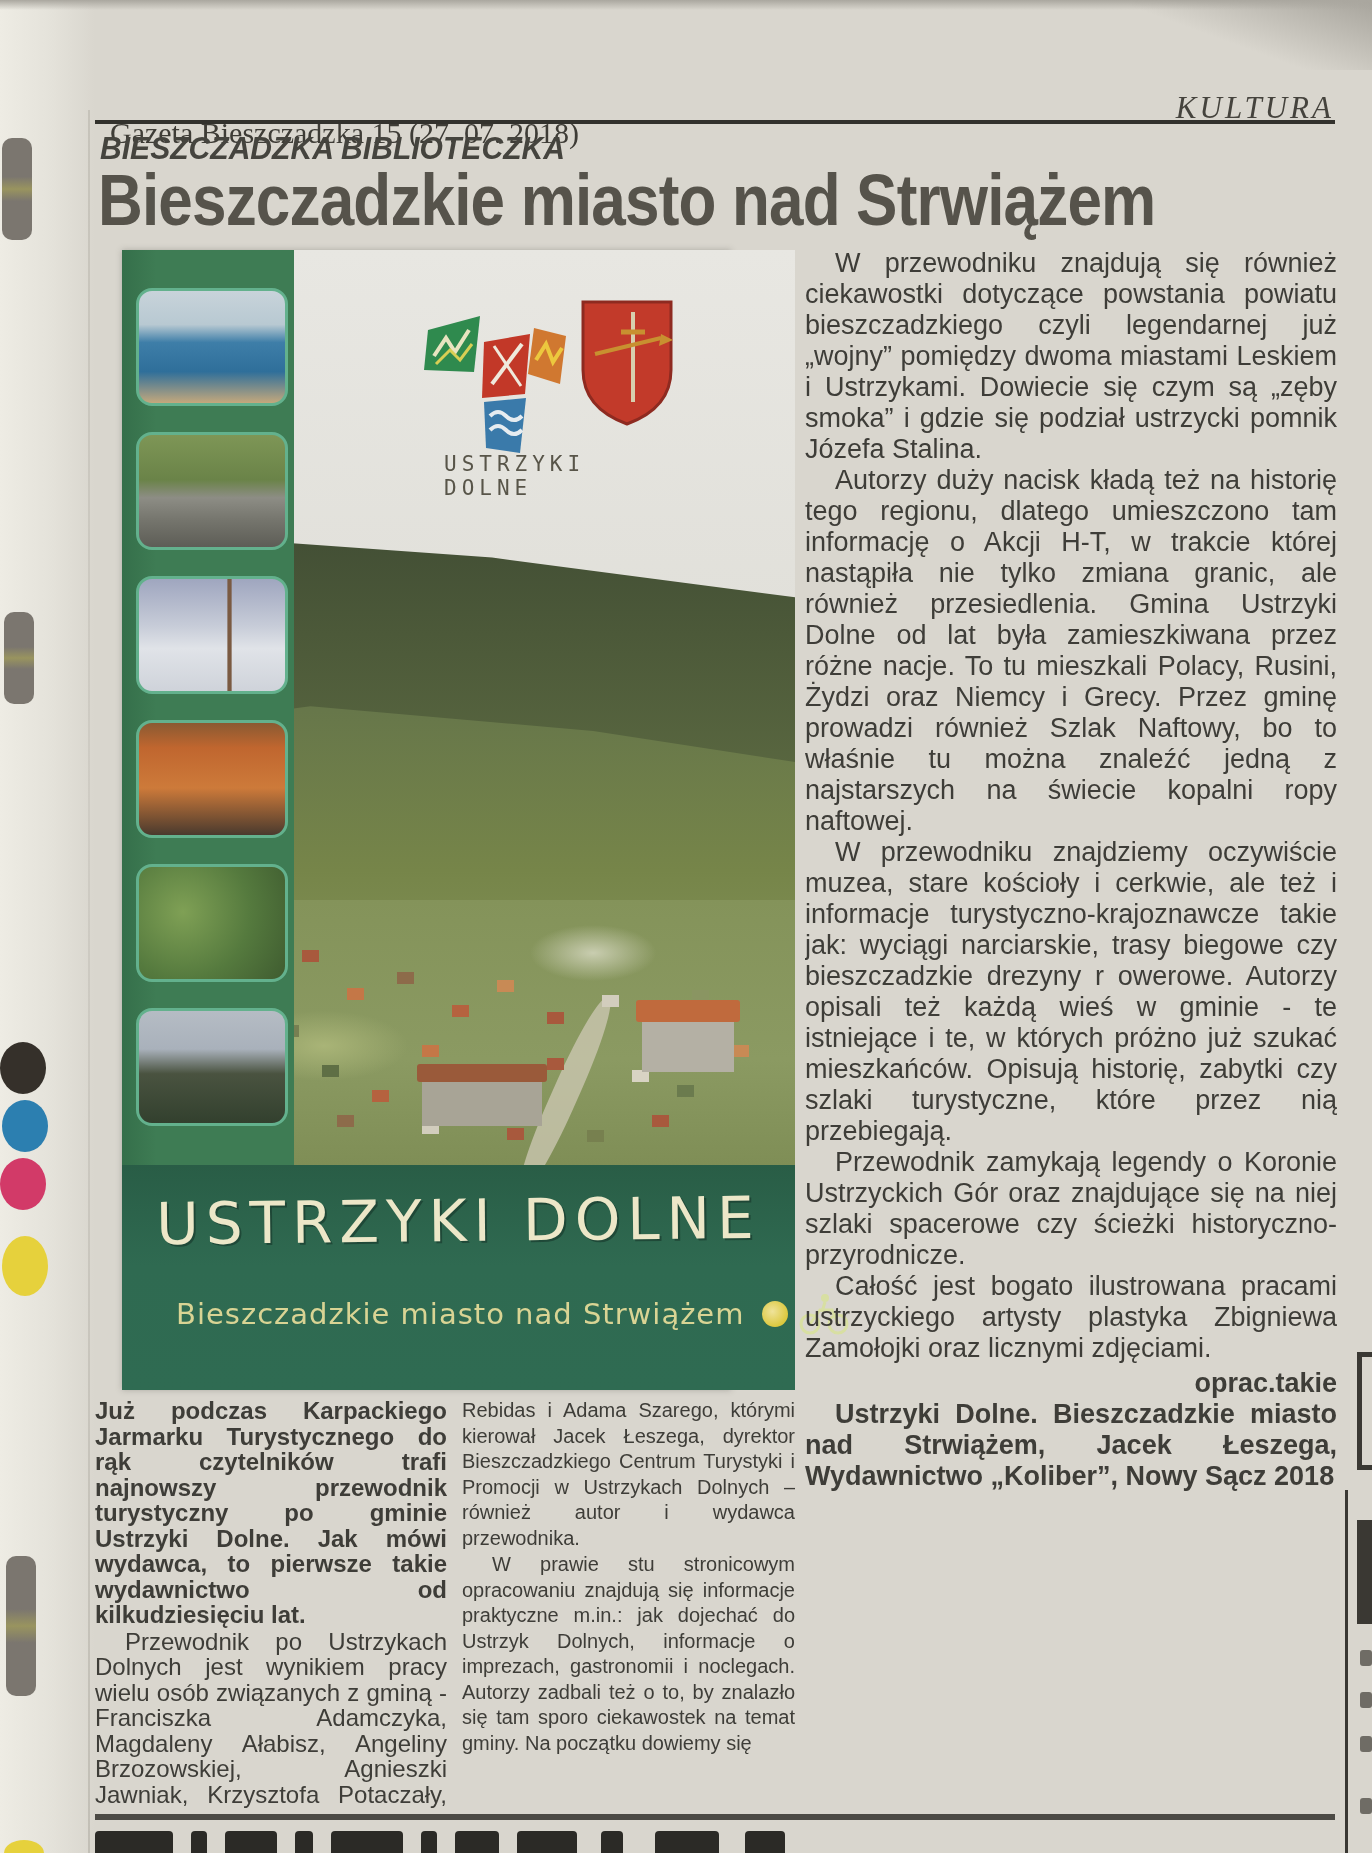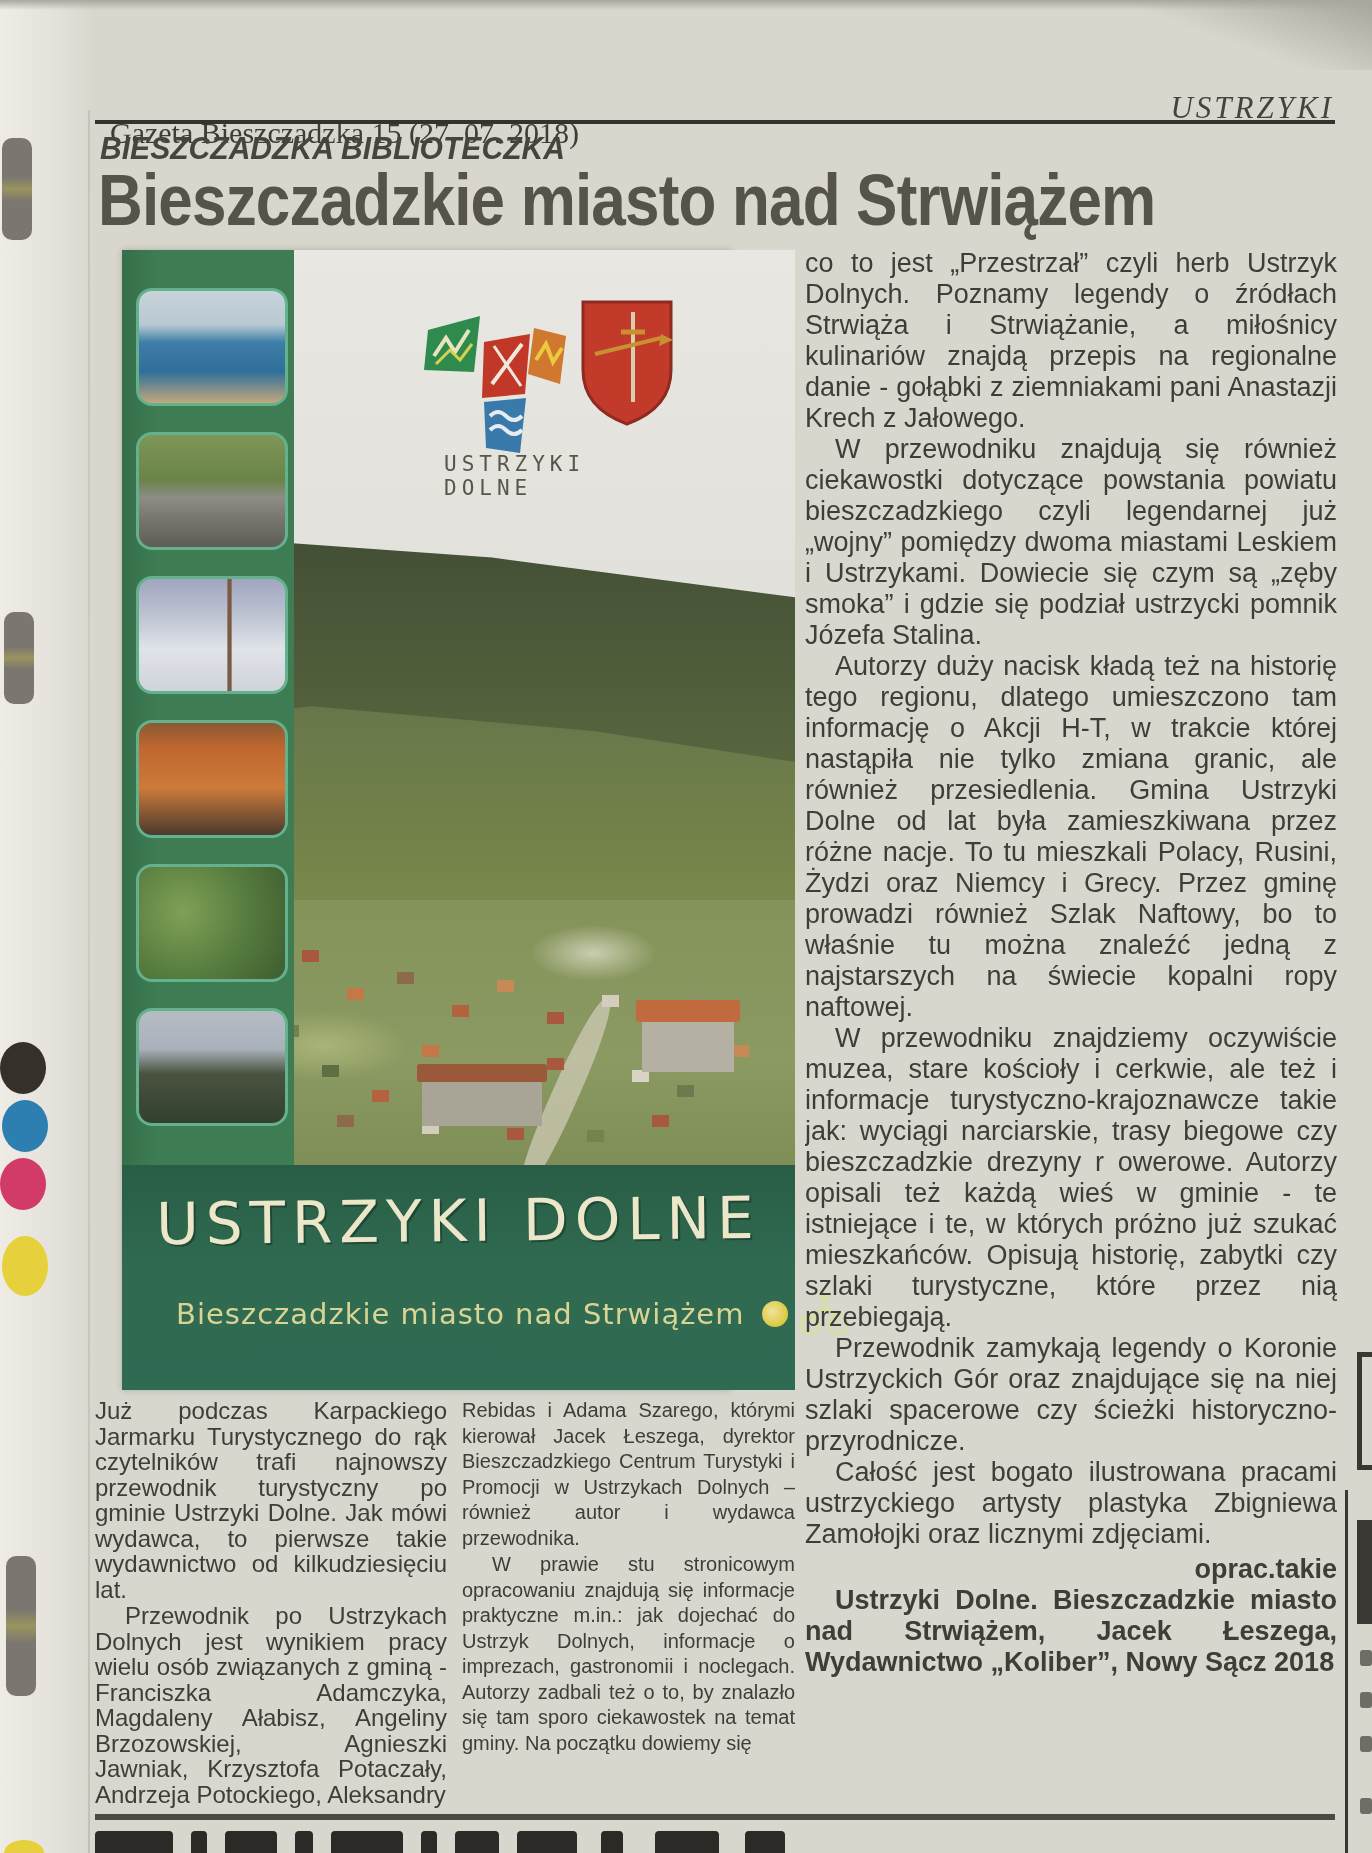--- a/index.html
+++ b/index.html
@@ -66,21 +66,21 @@
   .cyclist{margin-left:10px;flex:none;}
 
   
   .bodycol p{margin:0;text-align:justify;color:#3e3d38;}
   .indent{text-indent:30px;}
   .col-right{position:absolute;left:805px;top:248px;width:532px;height:1560px;font-size:27px;line-height:31px;overflow:hidden;}
   .byline{font-weight:bold;text-align:right !important;margin-top:4px !important;}
   .reference{font-weight:bold;text-indent:30px;}
   .col-bottom-left{position:absolute;left:95px;top:1398px;width:352px;height:412px;font-size:24px;line-height:25.5px;overflow:hidden;}
   .col-bottom-mid{position:absolute;left:462px;top:1398px;width:333px;height:412px;font-size:20px;line-height:25.5px;overflow:hidden;}
-  .lead{font-weight:normal;}
+  .lead{font-weight:bold;}
   .col-bottom-left p+p,.col-bottom-mid p+p{margin-top:1px;}
 
   
   .rule2{position:absolute;left:95px;top:1814px;width:1240px;height:6px;background:#4c4a45;}
   .next-head{position:absolute;left:95px;top:1831px;width:1110px;height:22px;overflow:hidden;}
   .next-head i{position:absolute;top:0;height:42px;background:#2b2a26;border-radius:4px 4px 0 0;}
   .nh1{left:0;width:78px;} .nh2{left:96px;width:16px;} .nh3{left:130px;width:52px;}
   .nh4{left:200px;width:18px;} .nh5{left:236px;width:72px;} .nh6{left:326px;width:16px;}
   .nh7{left:360px;width:44px;} .nh8{left:422px;width:60px;} .nh9{left:506px;width:22px;background:#45443f;}
   .nh10{left:560px;width:64px;background:#6e6b64;} .nh11{left:650px;width:40px;background:#6e6b64;}
@@ -103,21 +103,21 @@
   <div class="regmark" style="left:2px;top:138px;width:30px;height:102px;"></div>
   <div class="regmark" style="left:4px;top:612px;width:30px;height:92px;"></div>
   <div class="dot" style="left:0;top:1042px;width:46px;height:52px;background:#35302a;"></div>
   <div class="dot" style="left:2px;top:1100px;width:46px;height:52px;background:#2c7fb0;"></div>
   <div class="dot" style="left:0;top:1158px;width:46px;height:52px;background:#d23a68;"></div>
   <div class="dot" style="left:2px;top:1236px;width:46px;height:60px;background:#e6d13c;"></div>
   <div class="regmark" style="left:6px;top:1556px;width:30px;height:140px;"></div>
   <div class="dot" style="left:4px;top:1840px;width:40px;height:26px;background:#e6d13c;"></div>
 
   <div class="masthead">Gazeta Bieszczadzka 15 (27. 07. 2018)</div>
-  <div class="section">USTRZYKI</div>
+  <div class="section">KULTURA</div>
   <div class="rule1"></div>
 
   <div class="kicker">BIESZCZADZKA BIBLIOTECZKA</div>
   <div class="headline">Bieszczadzkie miasto nad Strwiążem</div>
 
   <div class="cover">
     <div class="photo">
       <div class="hill-far"></div>
       <div class="hill-mid"></div>
       <div class="meadow"></div>
@@ -174,21 +174,20 @@
           <circle cx="40" cy="32" r="9" fill="none" stroke="#d8dfa2" stroke-width="3"></circle>
           <path d="M12,32 L22,18 L34,18 L40,32" fill="none" stroke="#d8dfa2" stroke-width="3"></path>
           <circle cx="27" cy="6" r="4" fill="#d8dfa2"></circle>
           <path d="M27,10 L24,20" stroke="#d8dfa2" stroke-width="3"></path>
         </svg>
       </div>
     </div>
   </div>
 
   <div class="bodycol col-right">
-    <p>co to jest „Przestrzał” czyli herb Ustrzyk Dolnych. Poznamy legendy o źródłach Strwiąża i Strwiążanie, a miłośnicy kulinariów znajdą przepis na regionalne danie - gołąbki z ziemniakami pani Anastazji Krech z Jałowego.</p>
     <p class="indent">W przewodniku znajdują się również ciekawostki dotyczące powstania powiatu bieszczadzkiego czyli legendarnej już „wojny” pomiędzy dwoma miastami Leskiem i Ustrzykami. Dowiecie się czym są „zęby smoka” i gdzie się podział ustrzycki pomnik Józefa Stalina.</p>
     <p class="indent">Autorzy duży nacisk kładą też na historię tego regionu, dlatego umieszczono tam informację o Akcji H-T, w trakcie której nastąpiła nie tylko zmiana granic, ale również przesiedlenia. Gmina Ustrzyki Dolne od lat była zamieszkiwana przez różne nacje. To tu mieszkali Polacy, Rusini, Żydzi oraz Niemcy i Grecy. Przez gminę prowadzi również Szlak Naftowy, bo to właśnie tu można znaleźć jedną z najstarszych na świecie kopalni ropy naftowej.</p>
     <p class="indent">W przewodniku znajdziemy oczywiście muzea, stare kościoły i cerkwie, ale też i informacje turystyczno-krajoznawcze takie jak: wyciągi narciarskie, trasy biegowe czy bieszczadzkie drezyny r owerowe. Autorzy opisali też każdą wieś w gminie - te istniejące i te, w których próżno już szukać mieszkańców. Opisują historię, zabytki czy szlaki turystyczne, które przez nią przebiegają.</p>
     <p class="indent">Przewodnik zamykają legendy o Koronie Ustrzyckich Gór oraz znajdujące się na niej szlaki spacerowe czy ścieżki historyczno-przyrodnicze.</p>
     <p class="indent">Całość jest bogato ilustrowana pracami ustrzyckiego artysty plastyka Zbigniewa Zamołojki oraz licznymi zdjęciami.</p>
     <p class="byline">oprac.takie</p>
     <p class="reference">Ustrzyki Dolne. Bieszczadzkie miasto nad Strwiążem, Jacek Łeszega, Wydawnictwo „Koliber”, Nowy Sącz 2018</p>
   </div>
 
   <div class="bodycol col-bottom-left">

